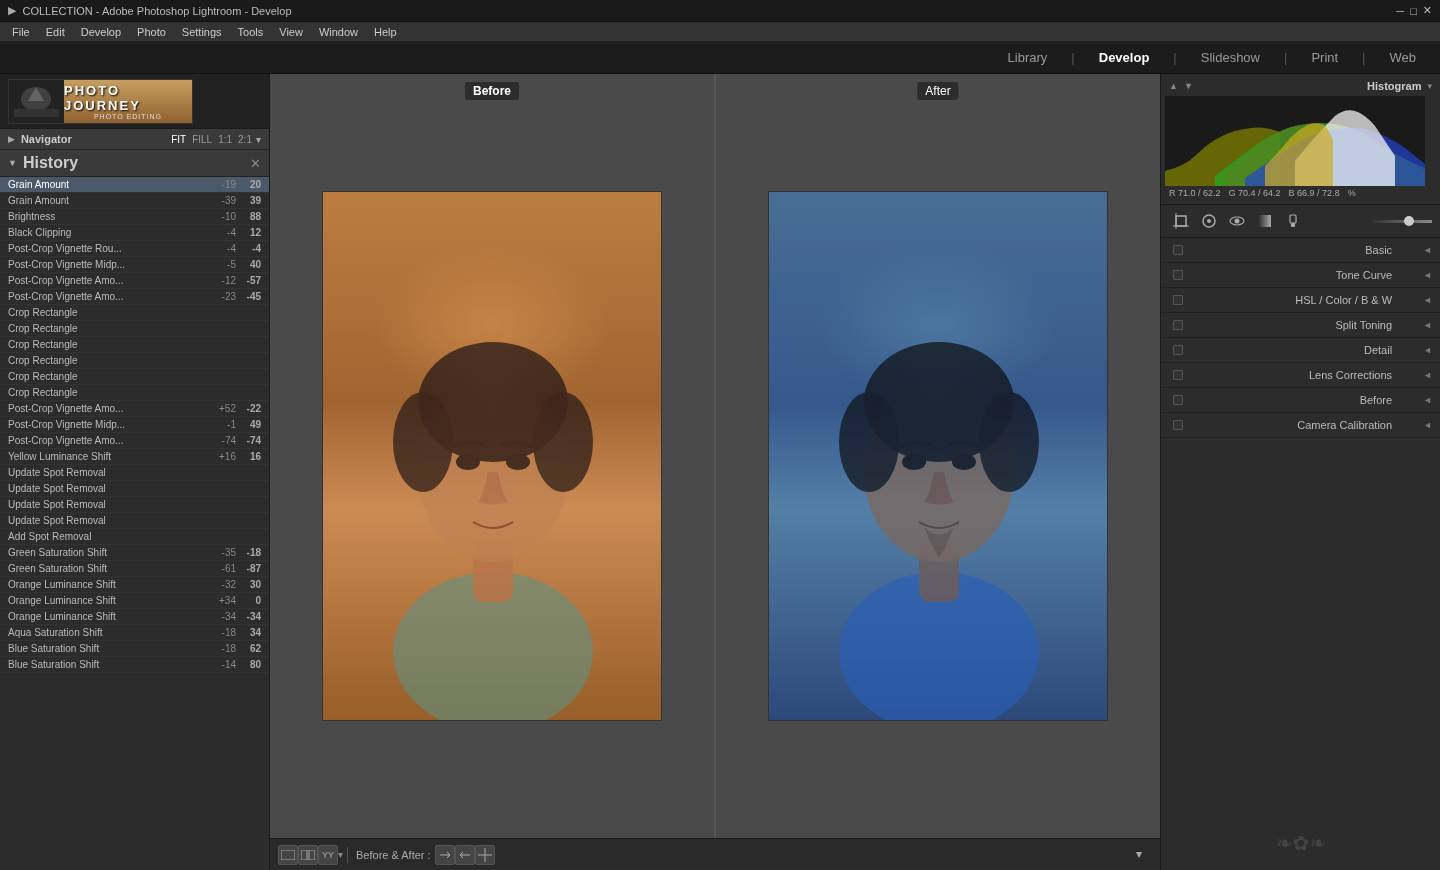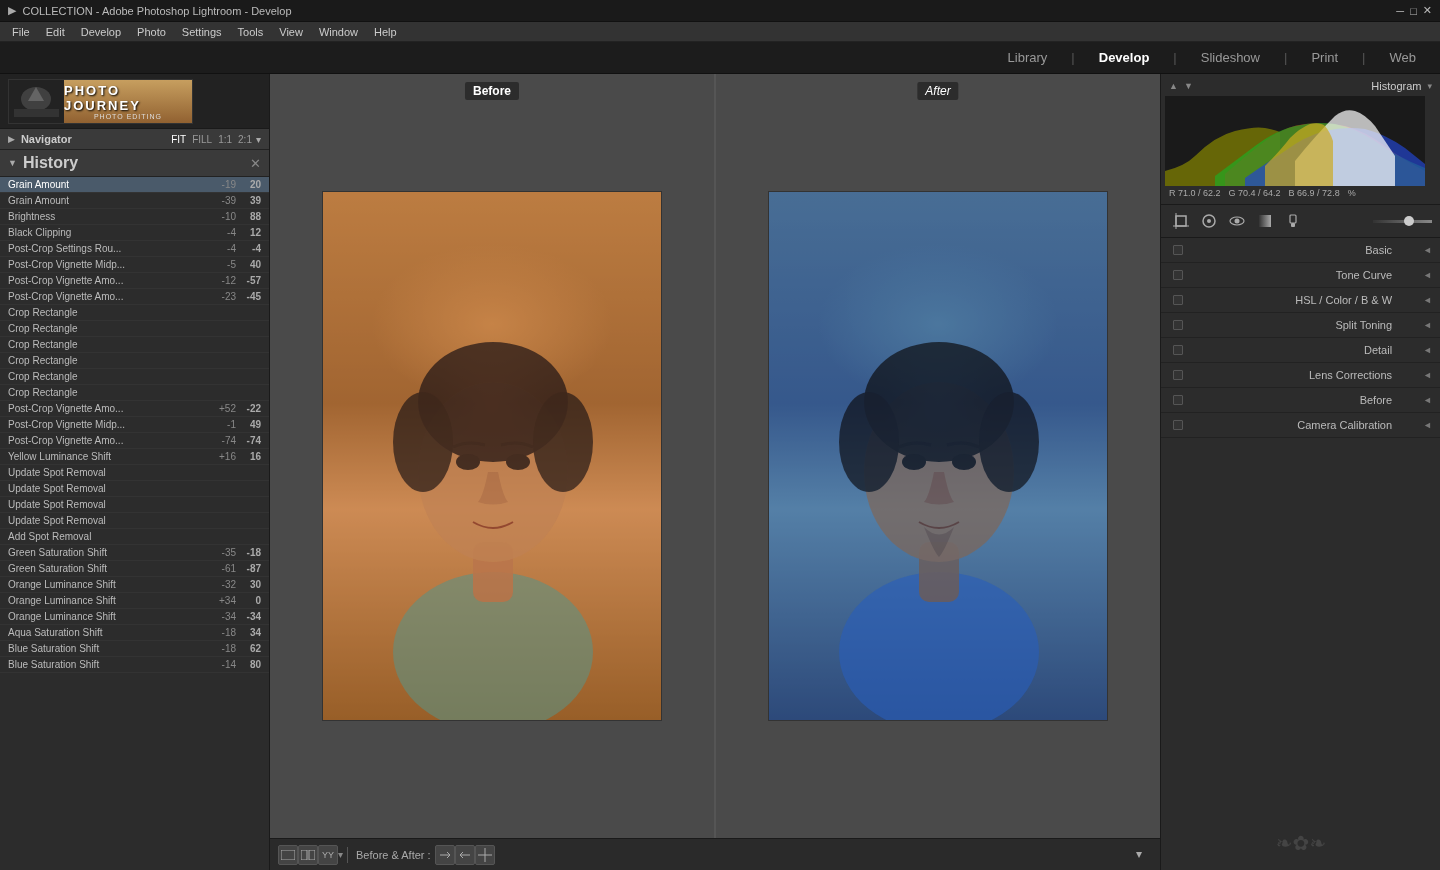--- a/index.html
+++ b/index.html
@@ -278,21 +278,21 @@
       background: #2c2c2c;
       border-bottom: 1px solid #1a1a1a;
     }
     #histogram-header {
       display: flex;
       align-items: center;
       justify-content: space-between;
       padding: 2px 4px;
       margin-bottom: 2px;
     }
-    #histogram-header .title { font-size: 11px; color: #ccc; }
+    #histogram-header .title { font-size: 11px; color: #ccc; font-weight: bold; }
     #histogram-canvas {
       width: 260px;
       height: 90px;
       background: #1a1a1a;
       position: relative;
       overflow: hidden;
     }
     #histogram-stats {
       font-size: 9px;
       color: #999;
@@ -404,21 +404,21 @@
       font-size: 11px;
       cursor: pointer;
       border-radius: 2px;
     }
 
     
     .hist-bar { opacity: 0.7; }
 
     
     #before-label { left: 50%; transform: translateX(-50%); font-weight: bold; }
-    #after-label { left: 50%; transform: translateX(-50%); font-style: italic; }
+    #after-label { left: 50%; transform: translateX(-50%); }
 
     
     .photo-silhouette-before {
       width: 100%;
       height: 100%;
       background:
         radial-gradient(ellipse 120px 80px at 50% 25%, #c8834a 0%, transparent 100%),
         radial-gradient(ellipse 80px 100px at 50% 40%, #b06030 0%, transparent 70%),
         linear-gradient(to bottom, #b87840 0%, #8a5025 40%, #d49060 60%, #7a4515 100%);
       position: absolute;
@@ -592,21 +592,21 @@
               <span class="name">Brightness</span>
               <span class="val-old">-10</span>
               <span class="val-new">88</span>
             </div>
             <div class="history-item">
               <span class="name">Black Clipping</span>
               <span class="val-old">-4</span>
               <span class="val-new">12</span>
             </div>
             <div class="history-item">
-              <span class="name">Post-Crop Settings Rou...</span>
+              <span class="name">Post-Crop Vignette Rou...</span>
               <span class="val-old">-4</span>
               <span class="val-new">-4</span>
             </div>
             <div class="history-item">
               <span class="name">Post-Crop Vignette Midp...</span>
               <span class="val-old">-5</span>
               <span class="val-new">40</span>
             </div>
             <div class="history-item">
               <span class="name">Post-Crop Vignette Amo...</span>

